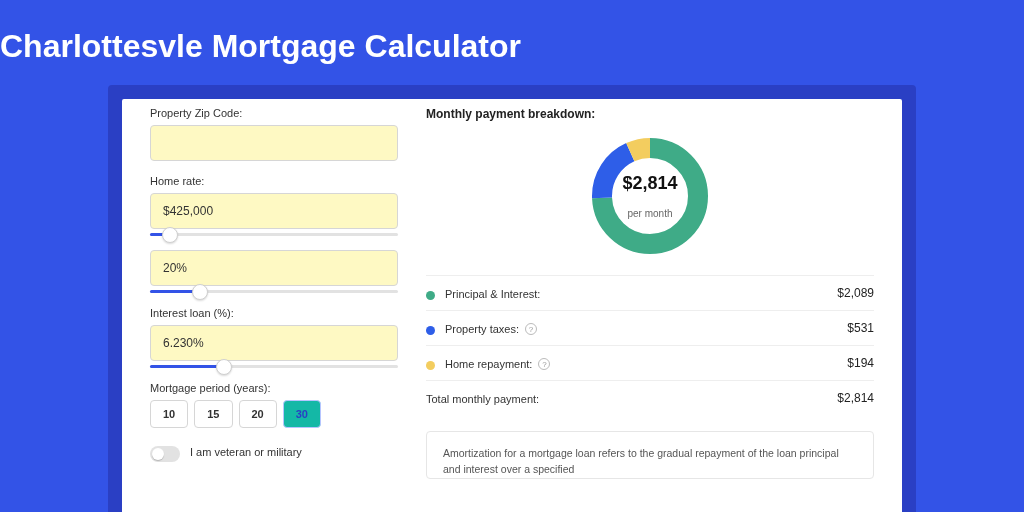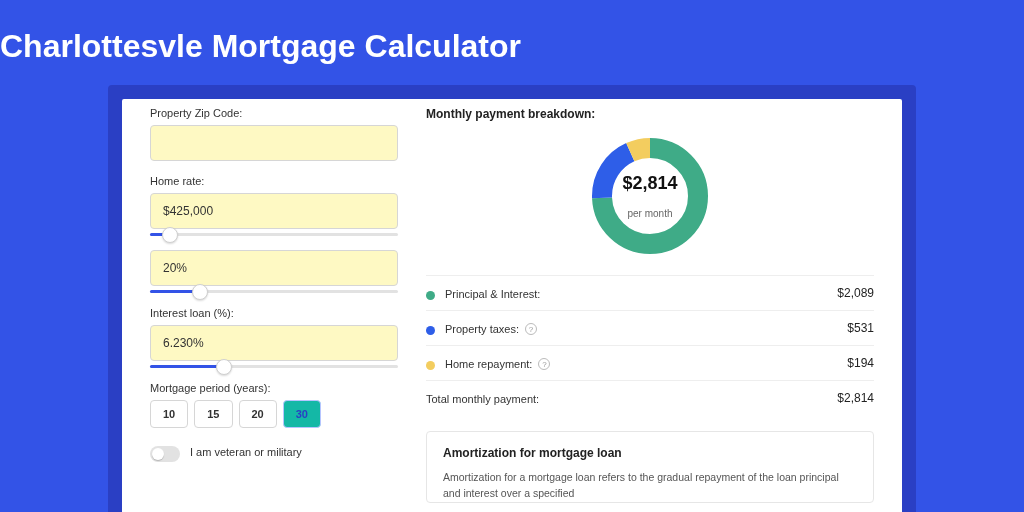--- a/index.html
+++ b/index.html
@@ -121,19 +121,18 @@
             <span class="info">?</span>
             <span class="val">$194</span>
           </div>
           <div class="lrow total">
             <span>Total monthly payment:</span>
             <span class="val">$2,814</span>
           </div>
         </div>
 
   <div class="amort">
-    <div class="amort-title">Amortization for mortgage loan</div>
     <div class="amort-text">Amortization for a mortgage loan refers to the gradual repayment of the loan principal and interest over a specified</div>
   </div>
 </div>
 
 </div>
 </div>
 
 </body></html>

